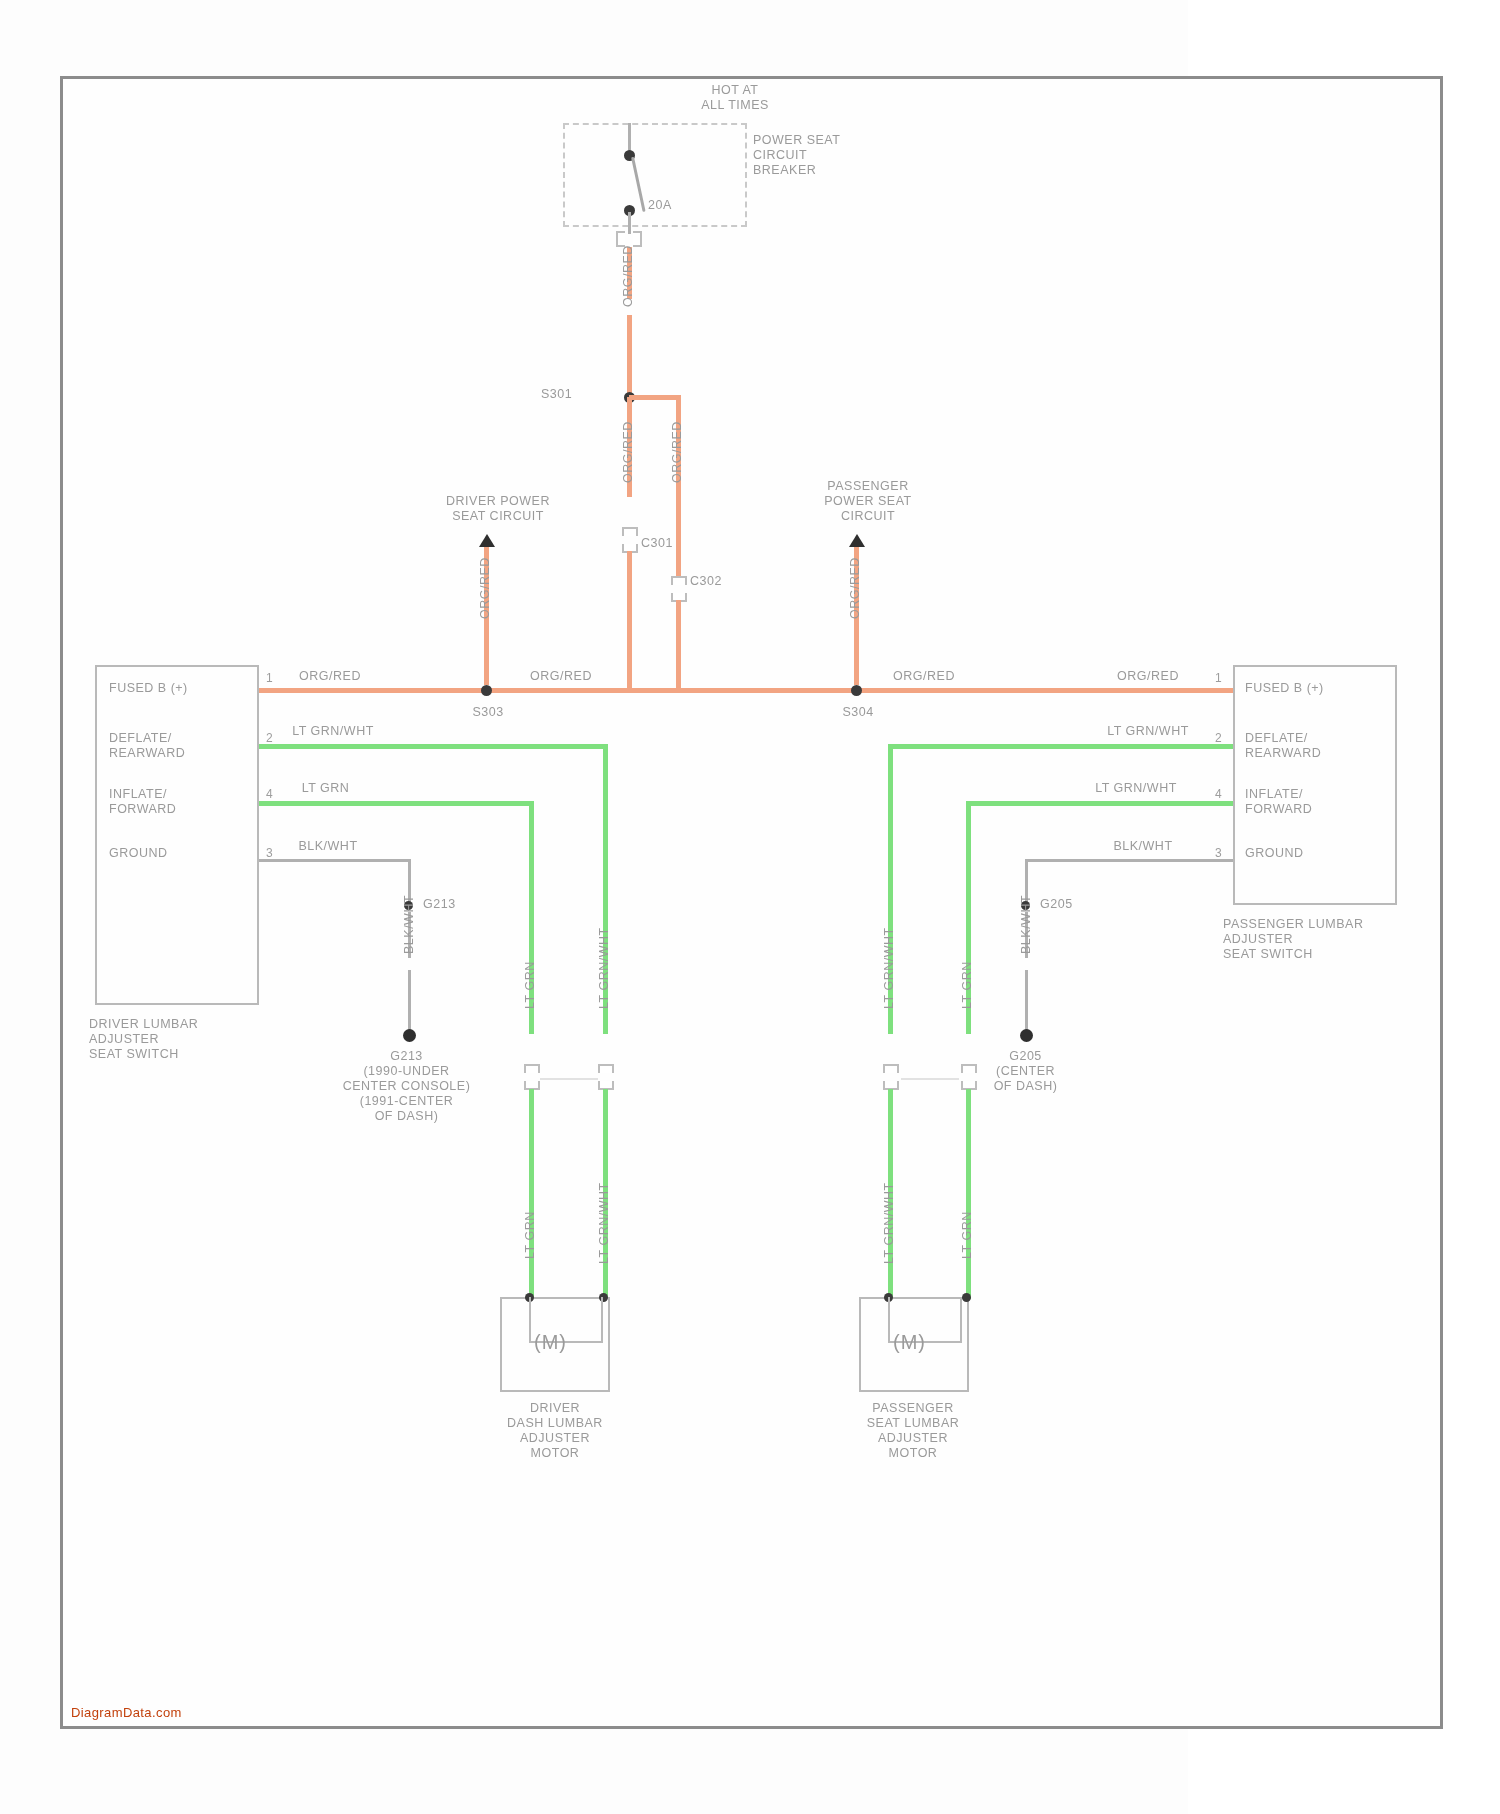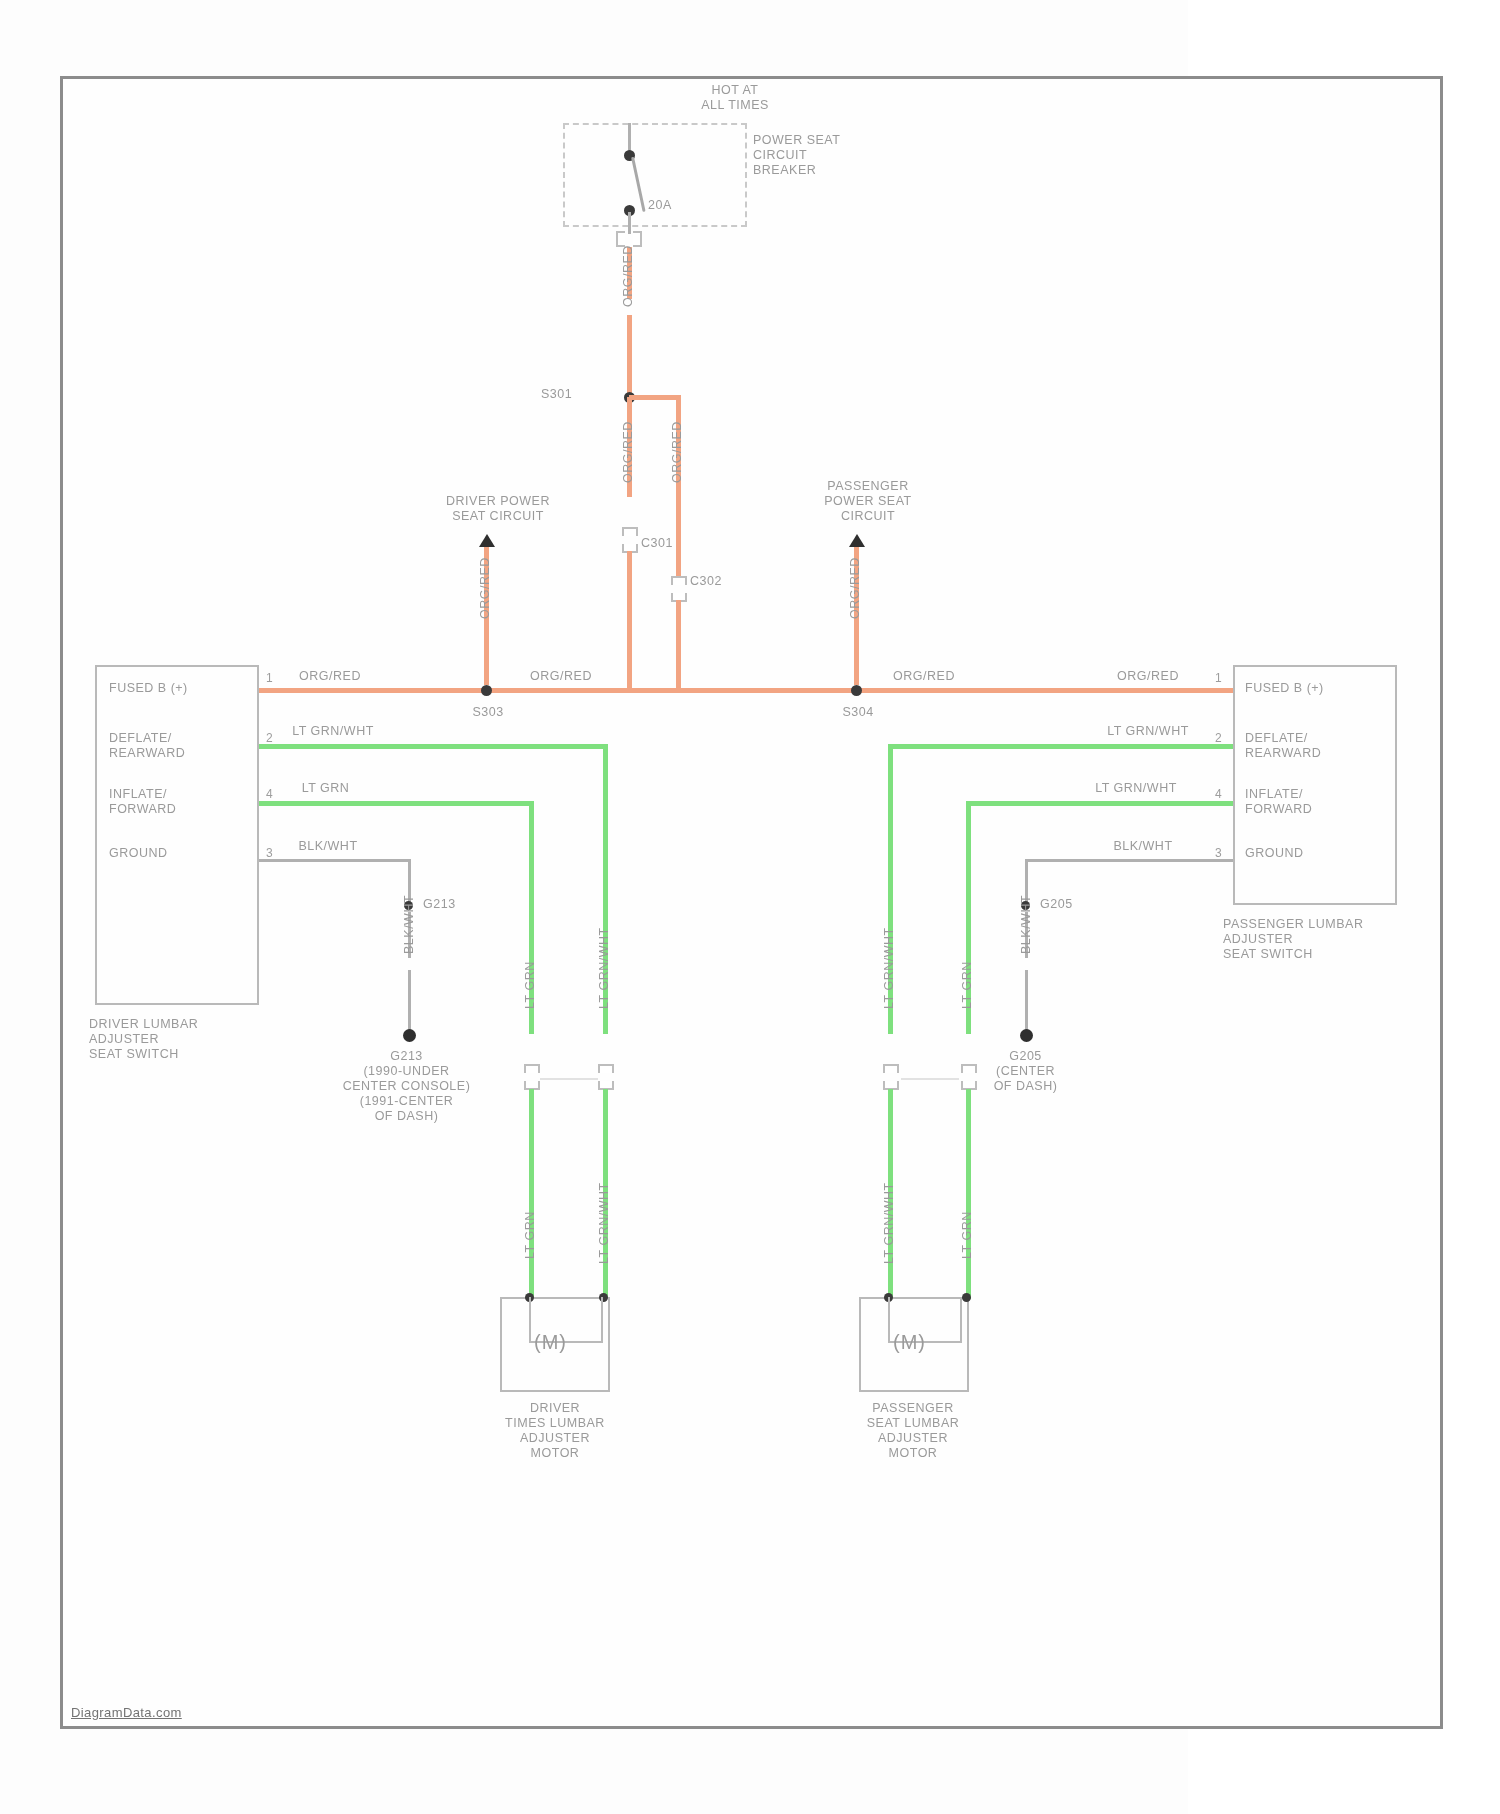--- a/index.html
+++ b/index.html
@@ -48,21 +48,21 @@
 
   .gnd{position:absolute;width:13px;height:13px;border-radius:50%;background:#2f2f2f;}
 
   .motor{position:absolute;width:110px;height:95px;border:2px solid #b9b9b9;box-sizing:border-box;}
   .msym{position:absolute;color:#9a9a9a;font-size:20px;letter-spacing:1px;}
   .mloop{position:absolute;border:2px solid #b9b9b9;border-top:none;box-sizing:border-box;}
 
   .breaker{position:absolute;width:3px;height:56px;background:#a8a8a8;
            border-radius:3px;transform:rotate(-12deg);transform-origin:top center;}
 
-  #wm{position:absolute;left:8px;bottom:6px;color:#737373;font-size:13px;letter-spacing:.4px;text-decoration:underline;}
+  #wm{position:absolute;left:8px;bottom:6px;color:#c2410c;font-size:13px;letter-spacing:.4px;}
 </style>
 </head>
 <body>
 
 <div id="sheet">
 <div id="frame">
 
   <div class="lbl" style="left:572px;top:4px;width:200px;">HOT AT
 ALL TIMES</div>
 
@@ -238,21 +238,21 @@
   <div class="lbl" style="left:895px;top:970px;width:135px;">G205
 (CENTER
 OF DASH)</div>
 
   <div class="motor" style="left:437px;top:1218px;"></div>
   <div class="dot sm" style="left:462px;top:1214px;"></div>
   <div class="dot sm" style="left:536px;top:1214px;"></div>
   <div class="mloop" style="left:466px;top:1218px;width:74px;height:46px;"></div>
   <div class="msym" style="left:471px;top:1252px;">(M)</div>
   <div class="lbl" style="left:412px;top:1322px;width:160px;">DRIVER
-TIMES LUMBAR
+DASH LUMBAR
 ADJUSTER
 MOTOR</div>
 
   <div class="motor" style="left:796px;top:1218px;"></div>
   <div class="dot sm" style="left:821px;top:1214px;"></div>
   <div class="dot sm" style="left:899px;top:1214px;"></div>
   <div class="mloop" style="left:825px;top:1218px;width:74px;height:46px;"></div>
   <div class="msym" style="left:830px;top:1252px;">(M)</div>
   <div class="lbl" style="left:770px;top:1322px;width:160px;">PASSENGER
 SEAT LUMBAR

